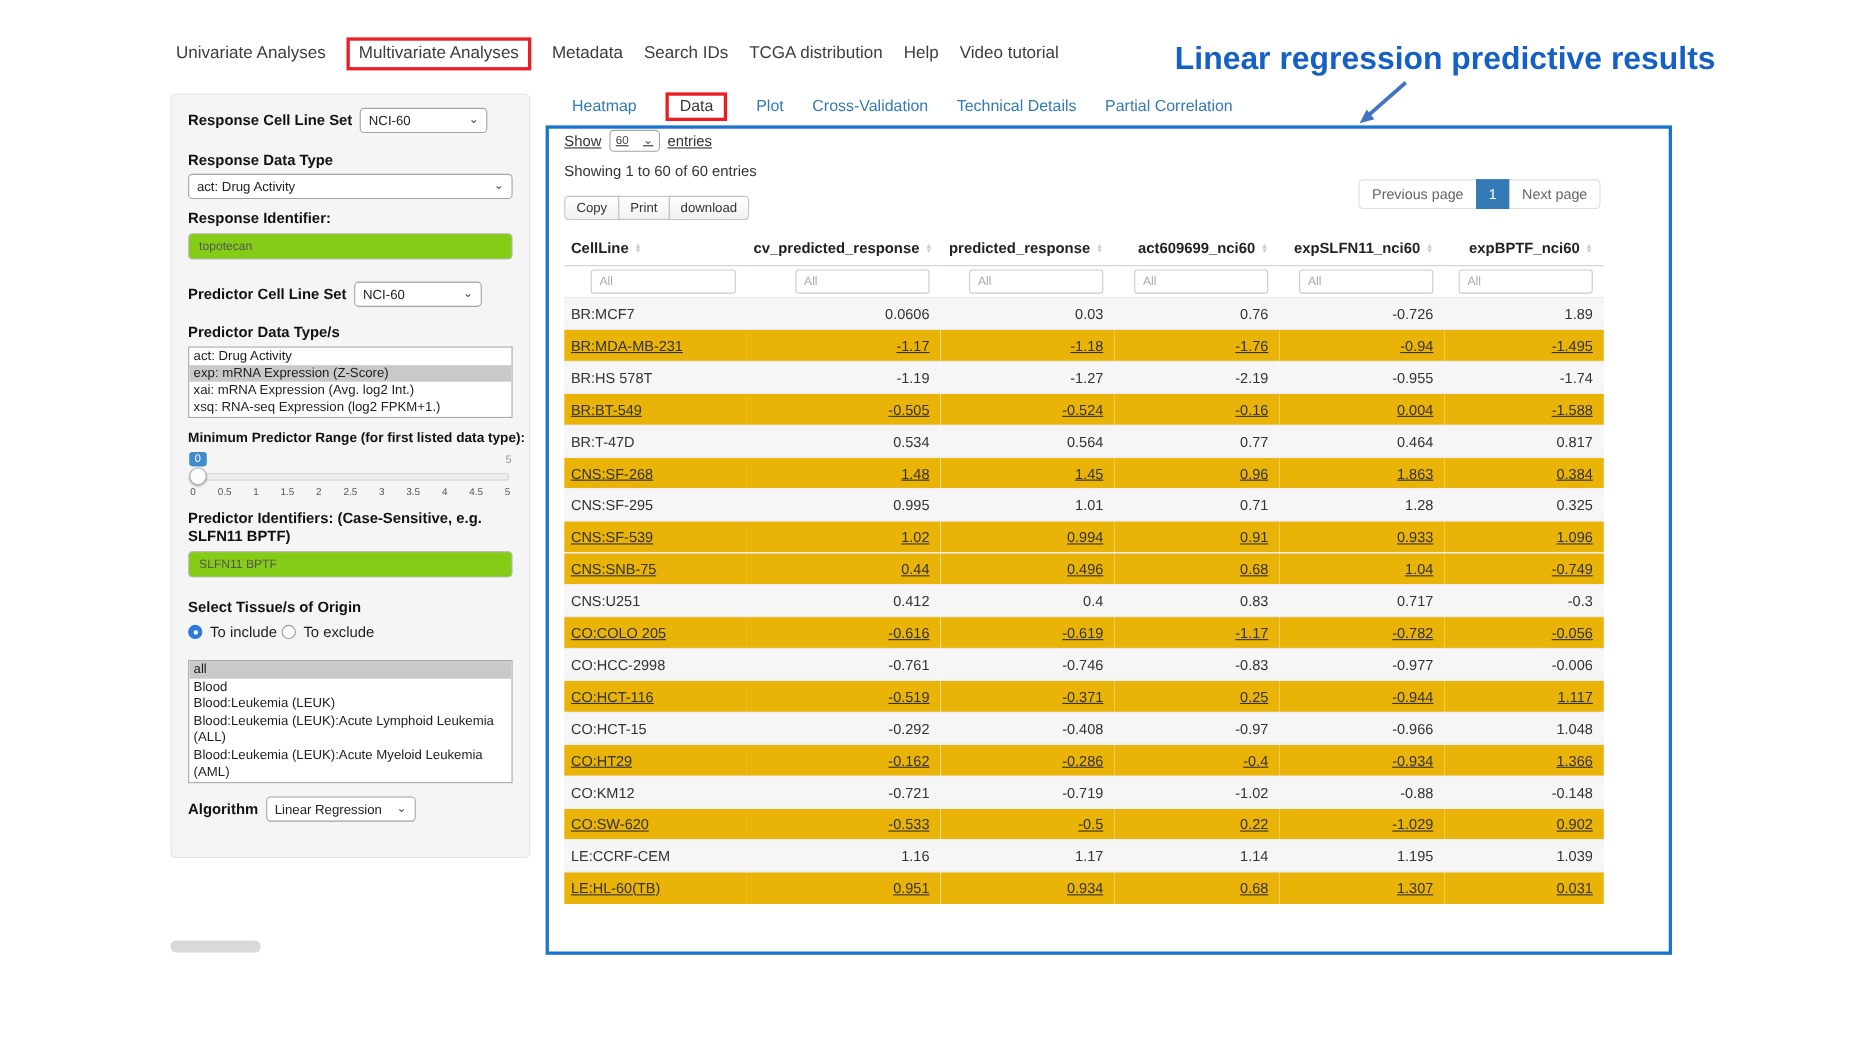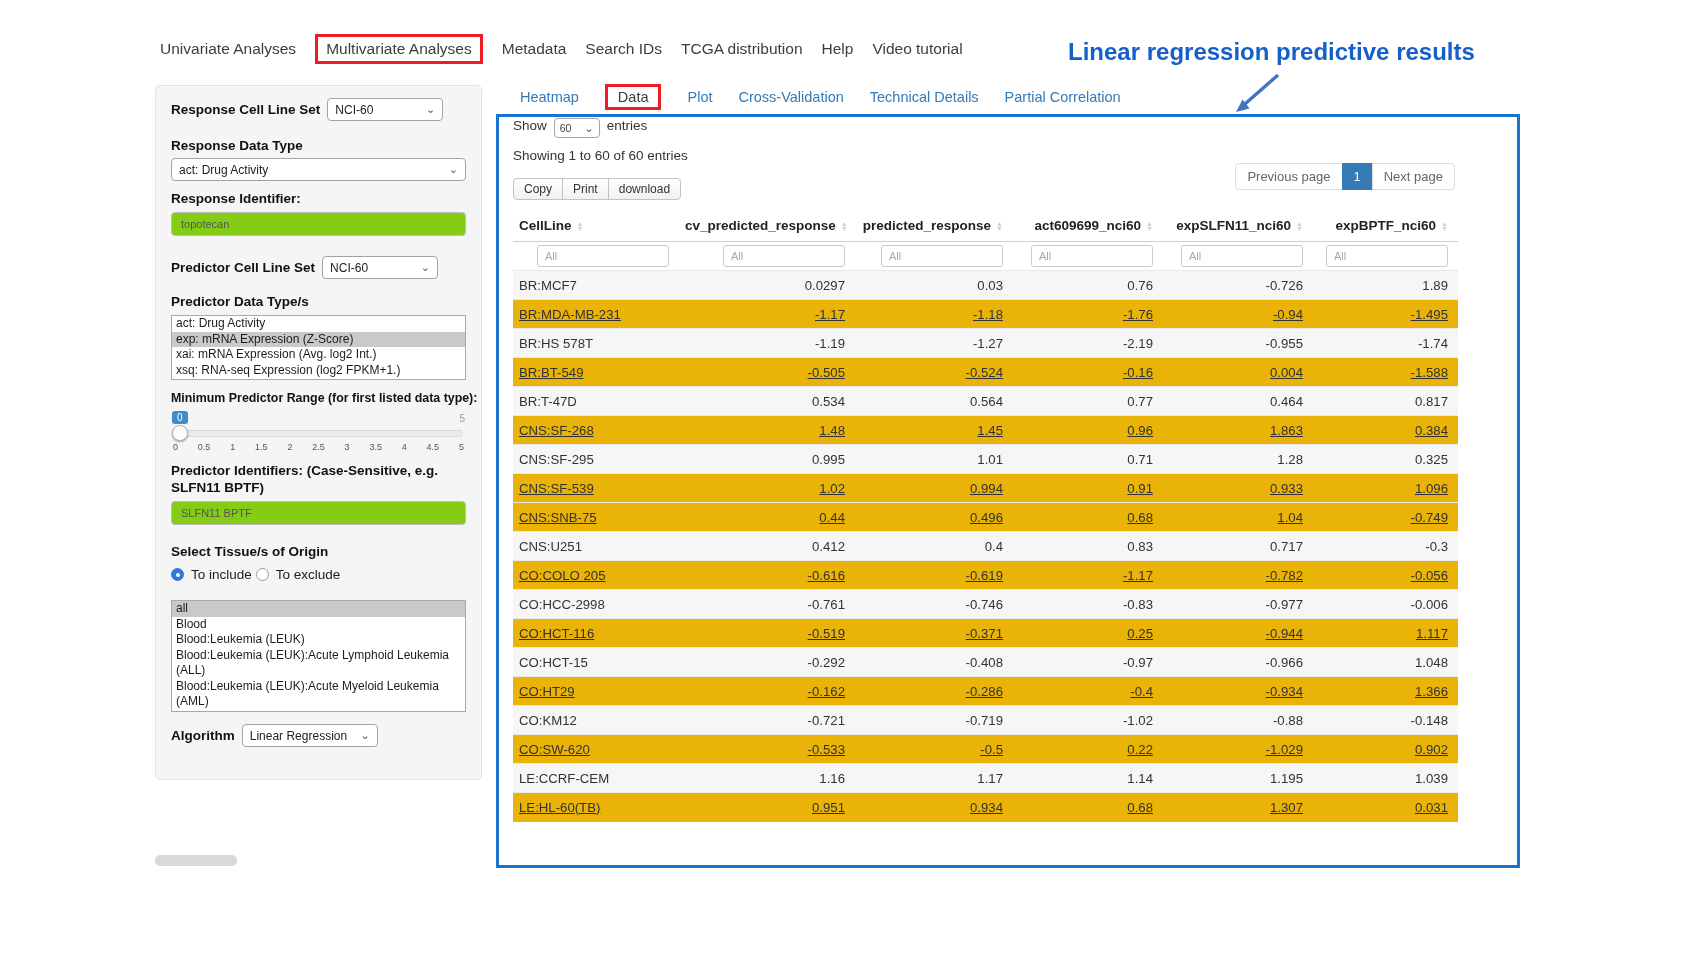--- a/index.html
+++ b/index.html
@@ -6,21 +6,21 @@
   html,body { background:#fff; }
   body { font-family:"Liberation Sans", sans-serif; color:#333; }
   .page { position:relative; width:1700px; height:956px; background:#fff; overflow:hidden; }
 
   
   .top-nav { position:absolute; left:160px; top:34px; display:flex; align-items:center; gap:19px; font-size:15.5px; color:#3d3d3d; }
   .nav-item { white-space:nowrap; cursor:pointer; }
   .red-box { border:3px solid var(--highlight-red,#ec1c24); padding:3px 8px; }
 
   
-  .annotation { position:absolute; left:1068px; top:38px; font-size:24px; font-weight:bold; color:var(--annotation-blue,#1460c6); white-space:nowrap; }
+  .annotation { position:absolute; left:1068px; top:38px; font-size:29px; font-weight:bold; color:var(--annotation-blue,#1460c6); white-space:nowrap; }
   .annotation-arrow { position:absolute; left:1226px; top:70px; }
 
   
   .sidebar { position:absolute; left:155px; top:85px; width:327px; height:695px; background:#f5f5f5; border:1px solid #e3e3e3; border-radius:5px; padding:10px 15px 8px; font-size:13.5px; color:#1d1d1d; overflow:hidden; }
   .sb-label { font-weight:bold; font-size:13.5px; color:#111; line-height:17px; }
   .nowrap { white-space:nowrap; }
   .inline-row { display:flex; align-items:center; gap:7px; }
   .fake-select { background:#fff; border:1px solid #a3a3a3; border-radius:4px; height:23px; display:inline-flex; align-items:center; justify-content:space-between; padding:0 7px; font-size:12px; color:#222; cursor:pointer; flex:0 0 auto; }
   .fake-select .chev { font-size:11px; color:#555; margin-left:6px; line-height:1; }
   .text-input { width:100%; height:24px; background:#84cc16; border:1px solid #bdbdbd; border-radius:4px; font-size:11px; color:#555; padding:0 9px; font-family:inherit; }
@@ -41,21 +41,21 @@
   .radio.checked { background:#2e7ad6; border-color:#2e7ad6; }
   .radio.checked::after { content:""; position:absolute; left:4px; top:4px; width:4px; height:4px; border-radius:50%; background:#fff; }
 
   
   .tabs { position:absolute; left:520px; top:84px; display:flex; align-items:center; gap:26px; font-size:14.5px; color:var(--link-blue,#337ab7); }
   .tab { cursor:pointer; white-space:nowrap; }
   .tab.red-box { color:#3a3a3a; padding:2px 10px;text-align:center; }
 
   
   .main-panel { position:absolute; left:496px; top:114px; width:1024px; height:754px; border:3px solid var(--panel-border,#1874cd); background:#fff; overflow:hidden; }
-  .show-row { margin:1px 0 0 14px; display:flex; gap:7px; font-size:13.5px; color:#333; }
+  .show-row { margin:1px 0 0 14px; display:flex; align-items:center; gap:7px; font-size:13.5px; color:#333;text-decoration:underline; }
   .small-select { width:46px; height:20px; font-size:10.5px; color:#444; padding:0 5px; }
   .info-text { margin:10px 0 0 14px; font-size:13.5px; color:#333; }
   .pagination { position:absolute; top:46px; right:62px; display:flex; font-size:13px; }
   .page-btn { border:1px solid #ddd; background:#fff; color:#666; padding:5px 11px; cursor:pointer; font-family:inherit; font-size:13px; margin-left:-1px; }
   .page-btn.prev { border-radius:4px 0 0 4px; margin-left:0; }
   .page-btn.next { border-radius:0 4px 4px 0; }
   .page-btn.active { background:var(--active-page-bg,#337ab7); border-color:var(--active-page-bg,#337ab7); color:#fff; }
   .btn-group { margin:15px 0 0 14px; display:inline-flex; }
   .tool-btn { border:1px solid #c3c3c3; background:linear-gradient(#fff,#f1f1f1); color:#333; padding:3px 10px; font-size:12px; cursor:pointer; font-family:inherit; margin-left:-1px; }
   .tool-btn:first-child { border-radius:4px 0 0 4px; margin-left:0;text-align:center; }
@@ -239,21 +239,21 @@
             <td class="filter-cell"><input class="filter-input" placeholder="All" style=""></td>
             <td class="filter-cell"><input class="filter-input" placeholder="All" style=""></td>
             <td class="filter-cell"><input class="filter-input" placeholder="All" style=""></td>
             <td class="filter-cell"><input class="filter-input" placeholder="All" style=""></td>
             <td class="filter-cell"><input class="filter-input" placeholder="All" style=""></td>
           </tr>
       </thead>
       <tbody>
           <tr class="odd">
             <td class="first">BR:MCF7</td>
-            <td>0.0297</td>
+            <td>0.0606</td>
             <td>0.03</td>
             <td>0.76</td>
             <td>-0.726</td>
             <td>1.89</td>
           </tr>
           <tr class="even">
             <td class="first">BR:MDA-MB-231</td>
             <td>-1.17</td>
             <td>-1.18</td>
             <td>-1.76</td>

